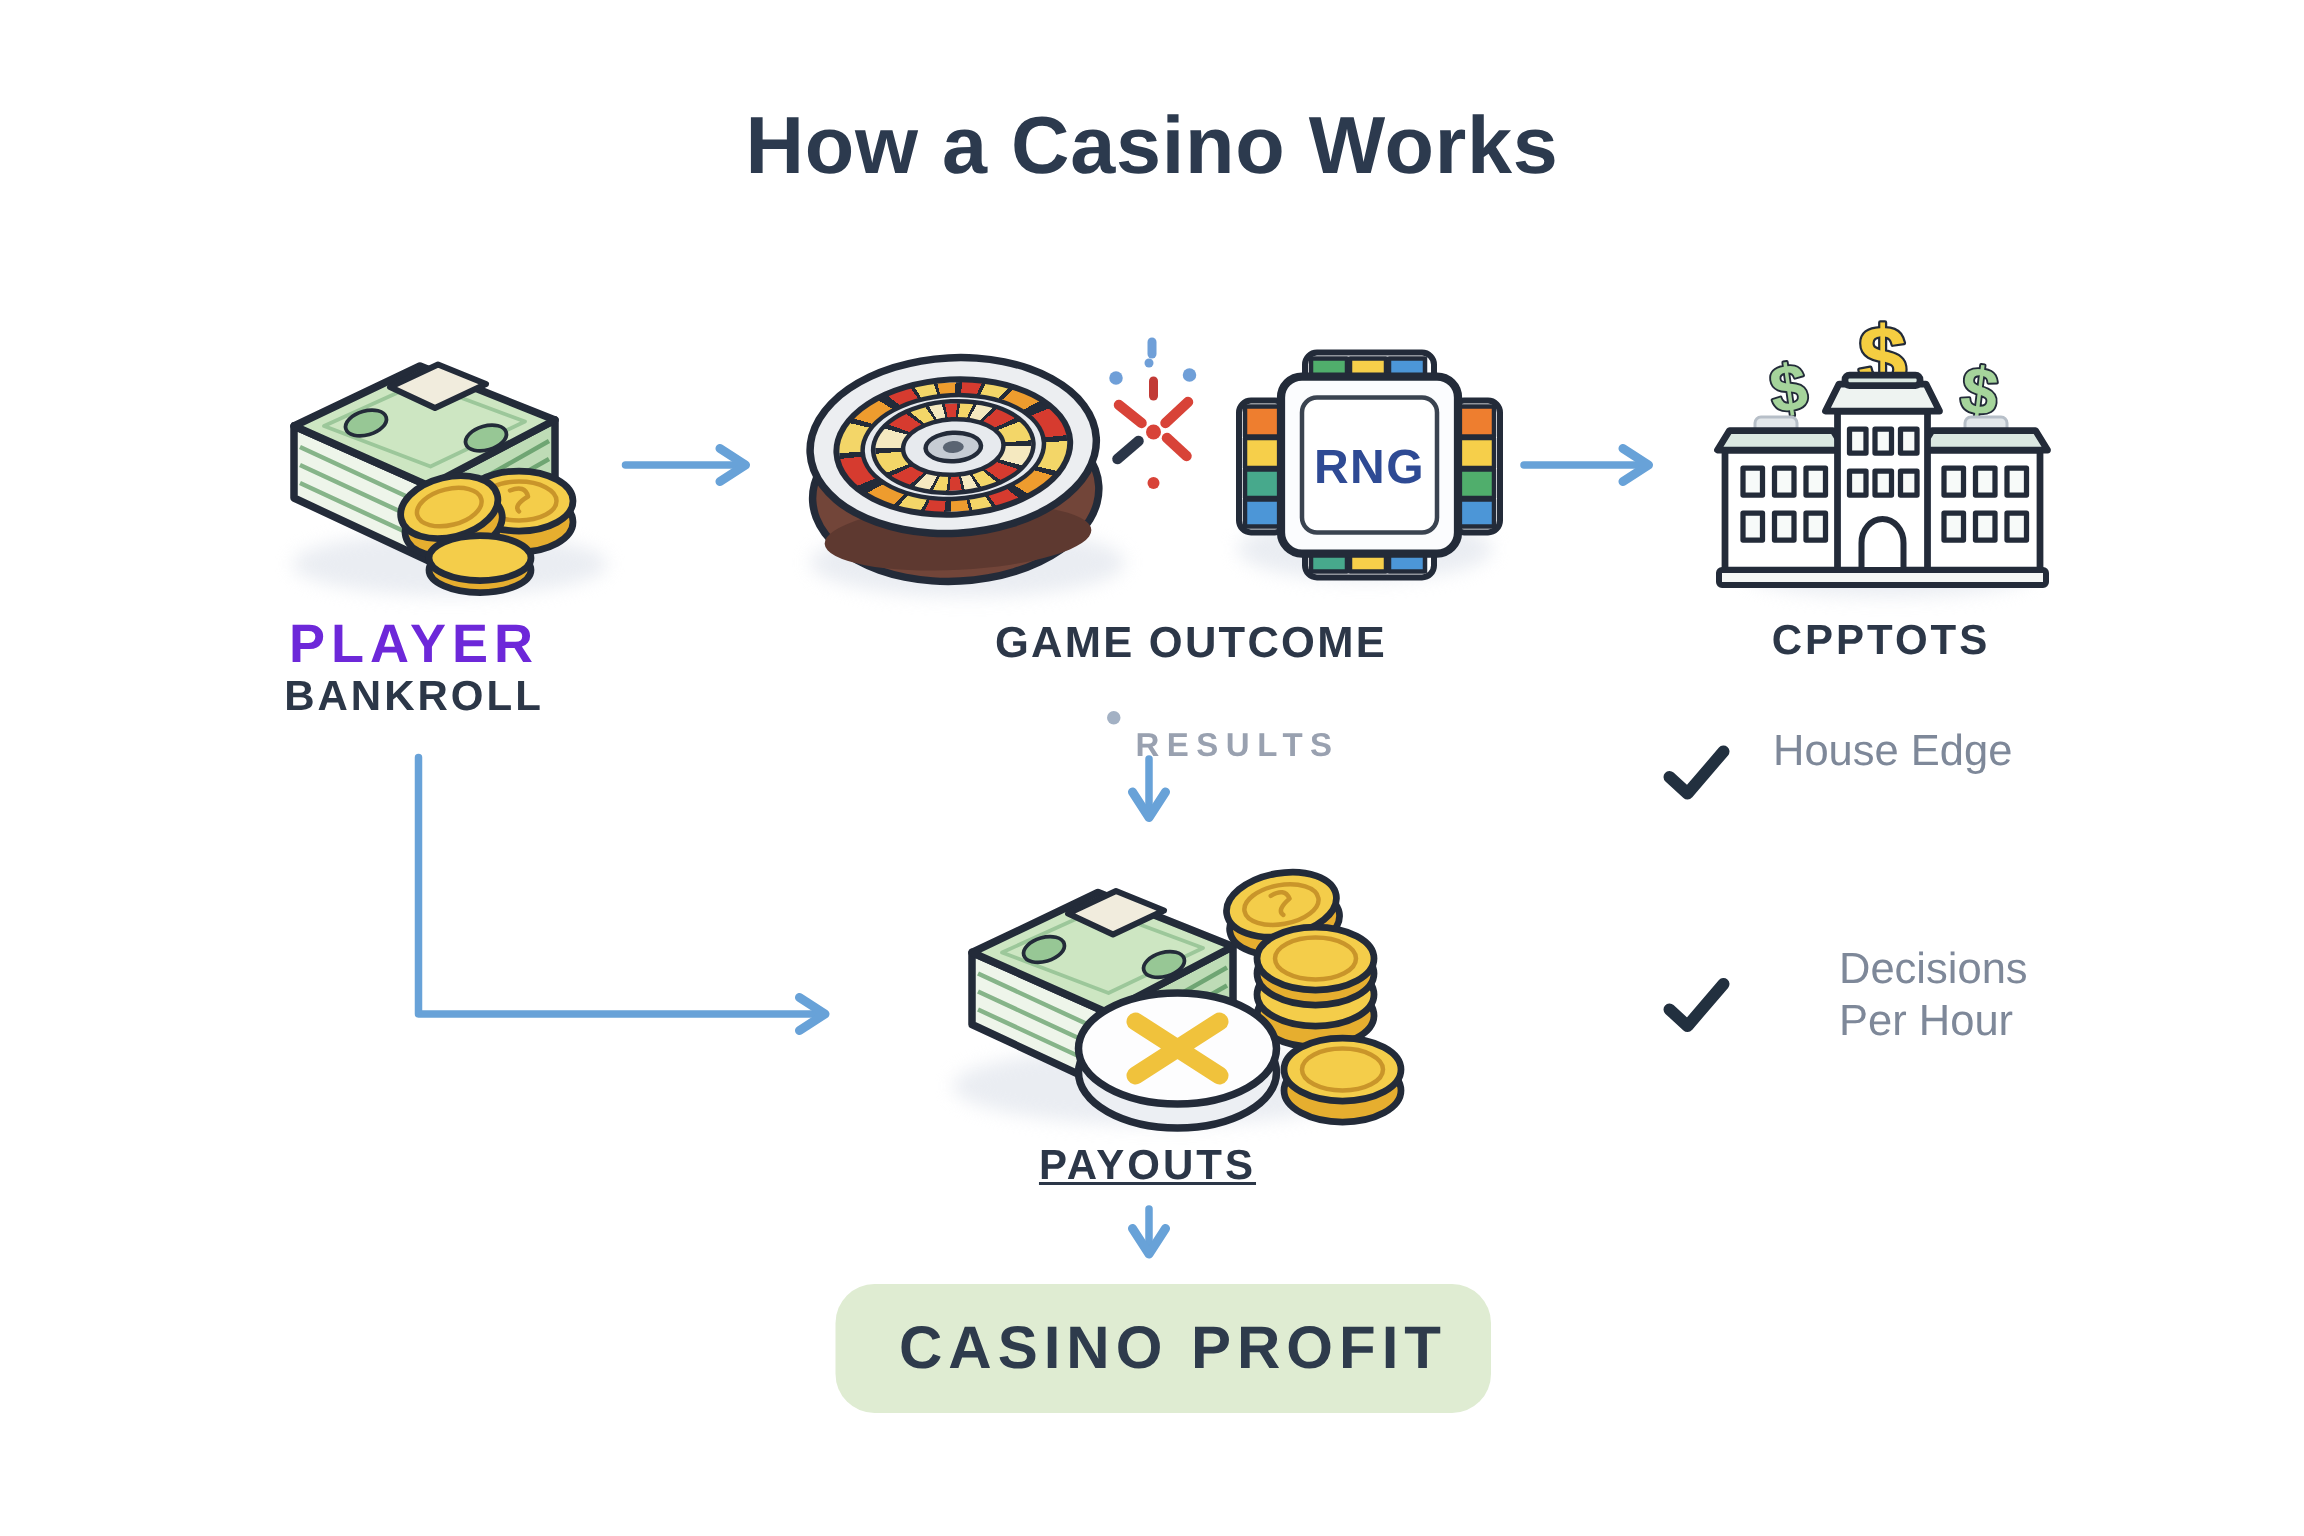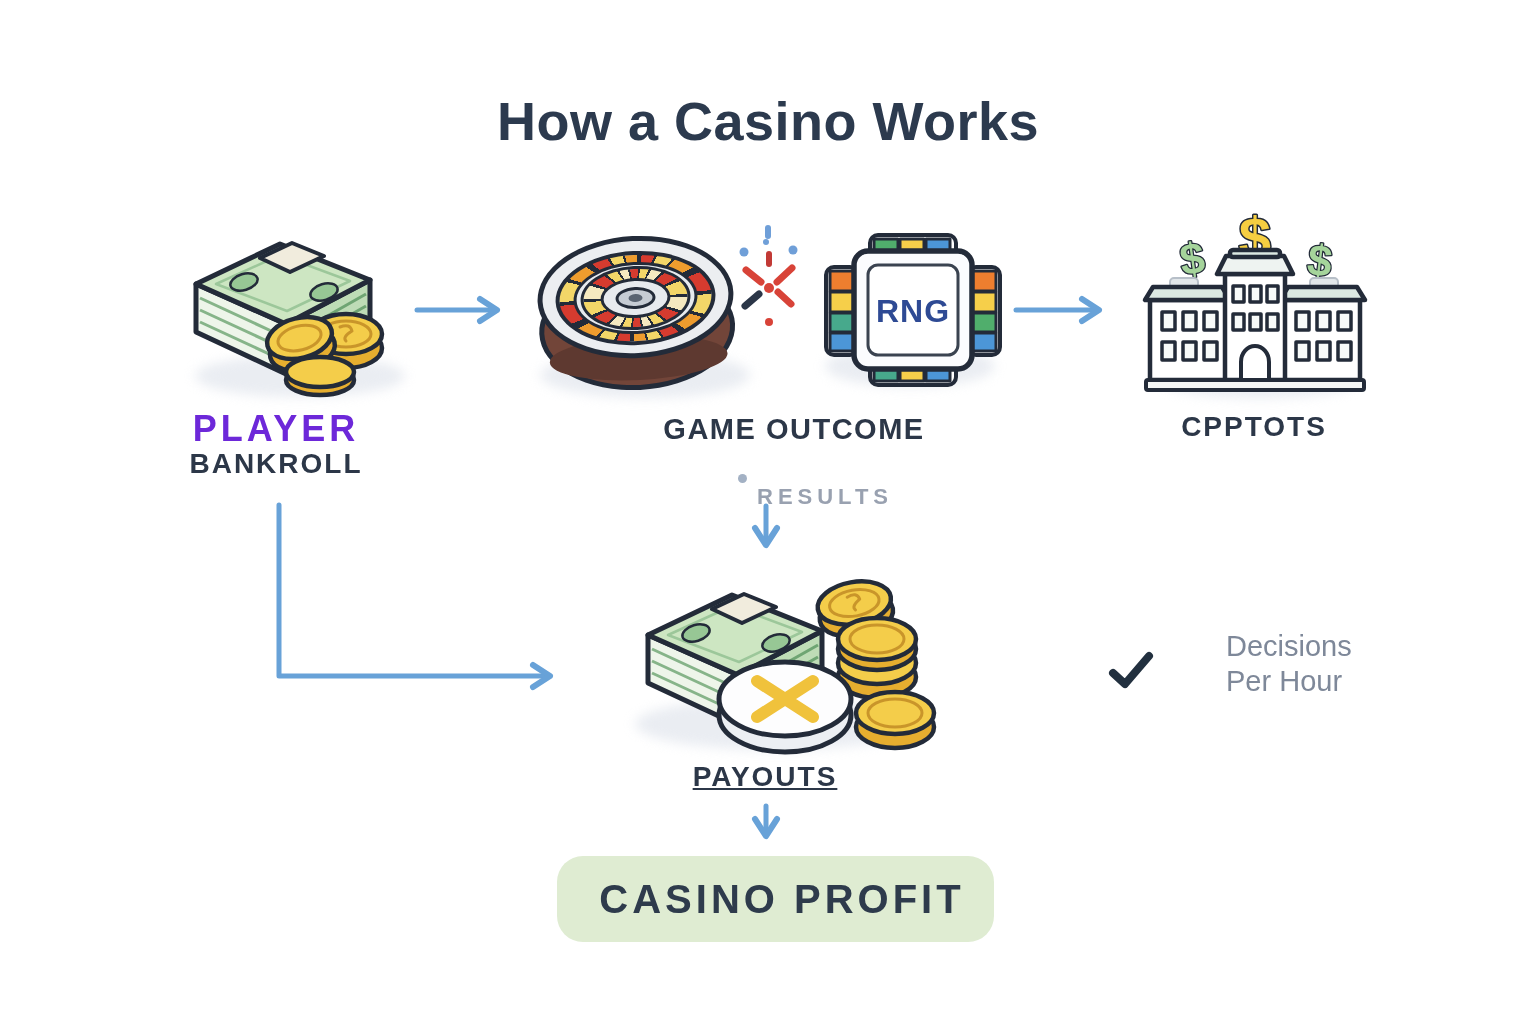--- a/index.html
+++ b/index.html
@@ -1,20 +1,20 @@
 <!DOCTYPE html>
 <html><head>
 <meta charset="utf-8">
 <style>
   html,body{margin:0;padding:0;background:#ffffff;}
   .canvas{position:relative;width:1536px;height:1024px;background:#ffffff;overflow:hidden;
           font-family:"Liberation Sans", sans-serif;}
   .abs{position:absolute;}
   .title{left:0;right:0;top:66px;text-align:center;font-size:54px;font-weight:bold;
-         color:#2c3a4e;letter-spacing:0.5px;margin-top:24px;}
+         color:#2c3a4e;letter-spacing:0.5px;}
   
   .lbl{font-weight:bold;text-align:center;}
   .lbl-gray{color:#6d28d9;letter-spacing:4px;font-size:36px;}
   .lbl-dark{color:#2c3748;letter-spacing:2px;font-size:28px;}
   .bankroll-lbl{left:146px;top:411px;width:260px;line-height:35px;}
   .gameoutcome-lbl{left:594px;top:413px;width:400px;font-size:29px;letter-spacing:1.5px;}
   .results-row{left:738px;top:484px;display:flex;align-items:flex-start;}
   .results-dot{width:9px;height:9px;border-radius:50%;background:#a3b1c4;margin-right:10px;margin-top:-10px;}
   .results-lbl{color:#99a1b0;font-weight:bold;font-size:22px;letter-spacing:5px;}
   .casino-lbl{left:1104px;top:411px;width:300px;}
@@ -198,20 +198,26 @@
         <rect x="93" y="118" width="11" height="16"></rect>
           <rect x="110" y="118" width="11" height="16"></rect>
           <rect x="127" y="118" width="11" height="16"></rect>
       </g>
       <path d="M101,184 v-18 a14,16 0 0 1 28,0 v18 z" fill="#ffffff" stroke-width="4"></path>
       <rect x="6" y="184" width="218" height="10" rx="2" fill="#f4f6f5" stroke-width="4"></rect>
     </g>
   </svg>
   <div class="abs lbl lbl-dark casino-lbl">CPPTOTS</div>
 
+  <div class="abs check-row" style="top:484px;">
+    <svg class="check-ic" width="46" height="38" viewBox="0 0 46 38">
+      <path d="M5,22 L17,33 L41,5" fill="none" stroke="#22303f" stroke-width="8" stroke-linecap="round" stroke-linejoin="round"></path>
+    </svg>
+    <div class="check-txt">House Edge</div>
+  </div>
   <div class="abs check-row" style="top:629px;gap:44px;">
     <svg class="check-ic" width="46" height="38" viewBox="0 0 46 38" style="margin-top:22px;">
       <path d="M5,22 L17,33 L41,5" fill="none" stroke="#22303f" stroke-width="8" stroke-linecap="round" stroke-linejoin="round"></path>
     </svg>
     <div class="check-txt check-wrap">Decisions Per Hour</div>
   </div>
 
   <svg class="abs" style="left:605px;top:555px;" width="335" height="210" viewBox="0 0 335 210">
     <g stroke="#232b39" stroke-linejoin="round">
 

